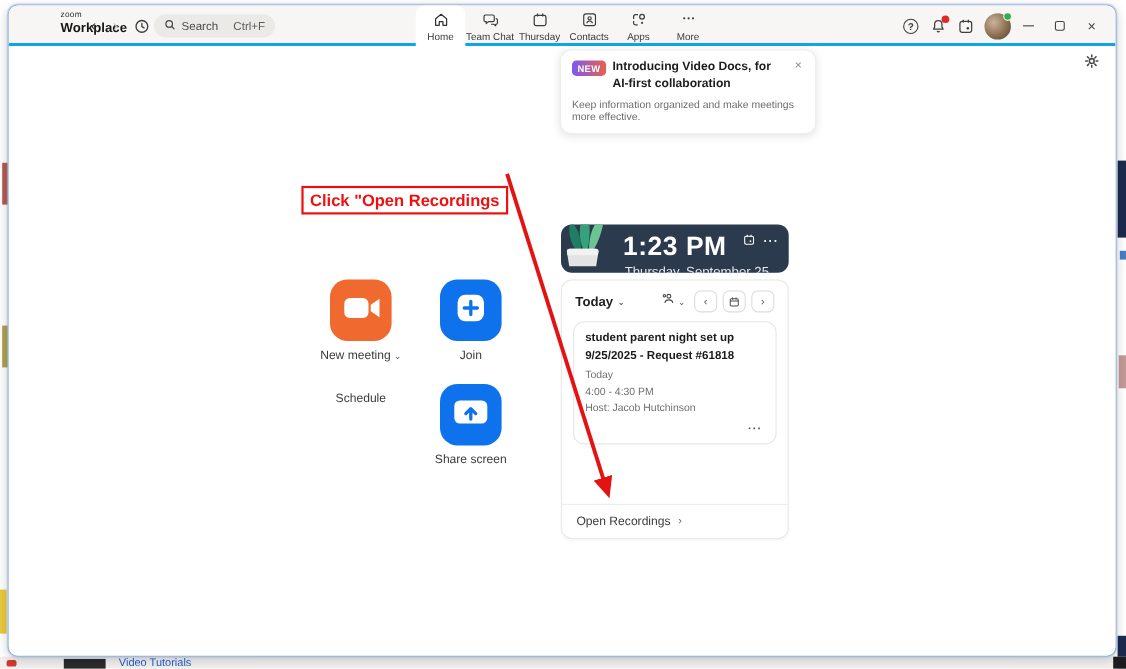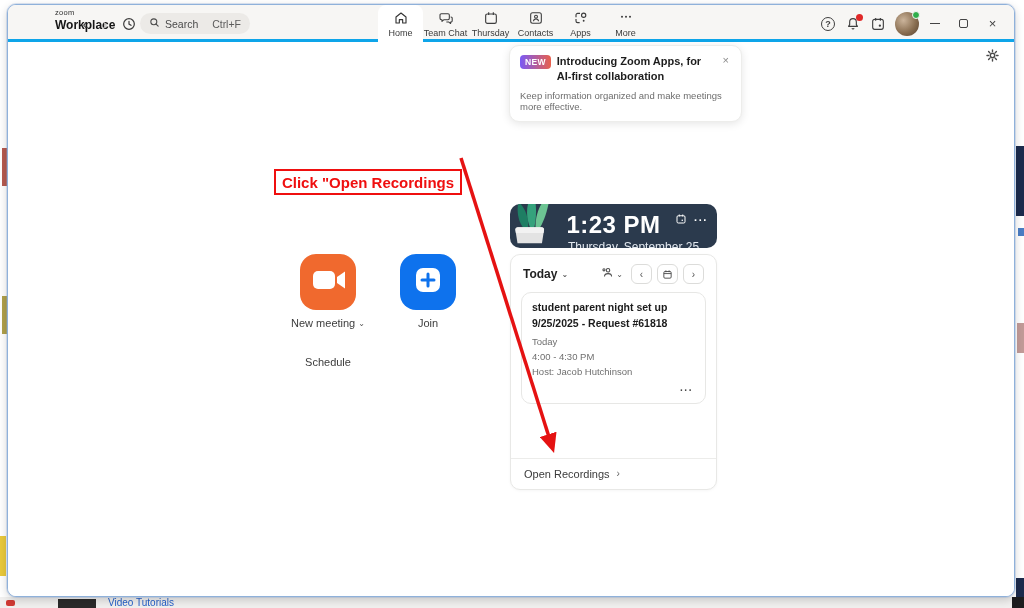--- a/index.html
+++ b/index.html
@@ -252,21 +252,21 @@
     <div class="gear">
       <svg width="17" height="17" viewBox="0 0 24 24" fill="none" stroke="#4a4a4a" stroke-width="2" stroke-linecap="round">
         <circle cx="12" cy="12" r="3.1"></circle>
         <path d="M12 4.2 v2.2 M12 17.6 v2.2 M4.2 12 h2.2 M17.6 12 h2.2 M6.5 6.5 l1.6 1.6 M15.9 15.9 l1.6 1.6 M17.5 6.5 l-1.6 1.6 M8.1 15.9 l-1.6 1.6"></path>
       </svg>
     </div>
 
     <div class="banner">
       <div class="banner-row">
         <span class="new-badge">NEW</span>
-        <span class="banner-title">Introducing Zoom Apps, for AI-first collaboration</span>
+        <span class="banner-title">Introducing Video Docs, for AI-first collaboration</span>
         <span class="banner-close">×</span>
       </div>
       <div class="banner-sub">Keep information organized and make meetings more effective.</div>
     </div>
 
     <div class="annotation-box">Click "Open Recordings</div>
 
     <div class="actions">
       <div class="action">
         <div class="tile tile-orange">
@@ -291,20 +291,33 @@
             </svg>
           </span>
         </div>
         <div class="action-label">
             <span>Join</span>
           </div>
       </div>
       <div class="action">
         <div class="action-label">
             <span>Schedule</span>
+          </div>
+      </div>
+      <div class="action">
+        <div class="tile tile-blue">
+          <span>
+            <svg width="56" height="56" viewBox="0 0 56 56">
+              <rect x="13" y="17" width="30" height="21" rx="5" fill="#fff"></rect>
+              <path d="M28 34 V26 M23.5 29 L28 24.5 L32.5 29" stroke="#0E72ED" stroke-width="3" stroke-linecap="round" stroke-linejoin="round" fill="none"></path>
+            </svg>
+          </span>
+        </div>
+        <div class="action-label">
+            <span>Share screen</span>
           </div>
       </div>
     </div>
 
     <div class="right-col">
 
       <div class="time-card">
         <span class="plant">
           <svg width="54" height="58" viewBox="0 0 64 68">
             <path d="M14 48 C7 39 5 26 8 16 C17 25 20 37 19 48 Z" fill="#1e7e63"></path>

